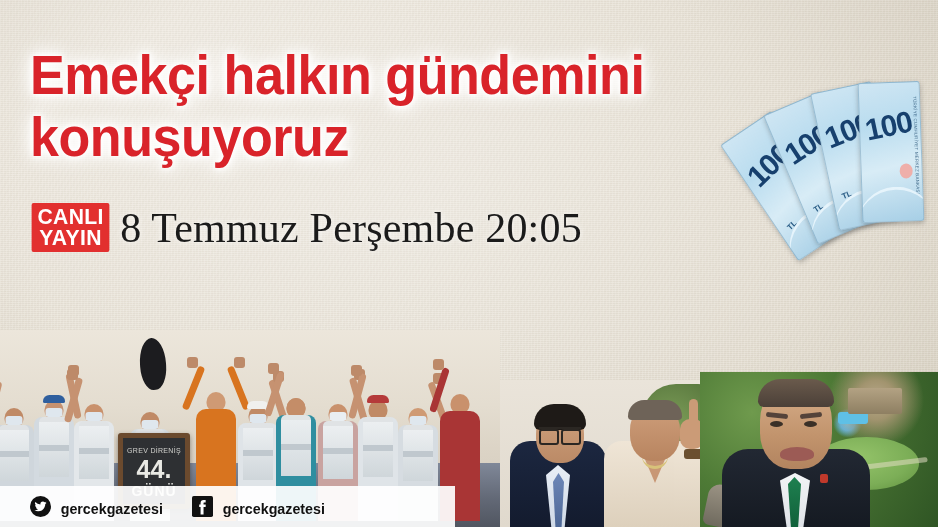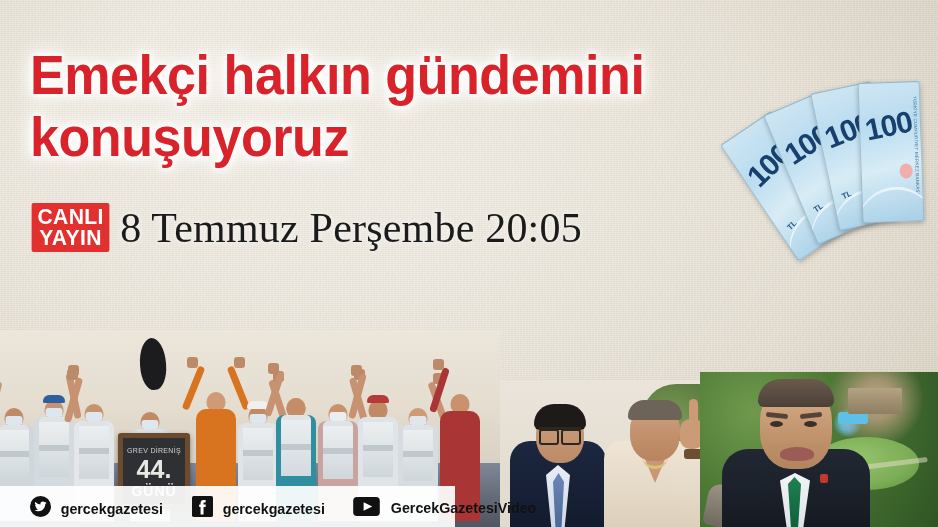--- a/index.html
+++ b/index.html
@@ -606,23 +606,16 @@
     </div>
 
     <div class="s-item">
       <svg class="ic" viewBox="0 0 24 24">
         <rect x="0" y="0" width="24" height="24" rx="2" fill="#111"></rect>
         <path fill="#fff" d="M15.6 12.6h-2.4V21h-3.4v-8.4H8.2V9.8h1.6V8.1c0-2.1 1.1-3.4 3.5-3.4h2.3v2.8h-1.5c-.8 0-.9.3-.9.9v1.4h2.5l-.1 2.8z"></path>
       </svg>
       <span class="handle">gercekgazetesi</span>
     </div>
 
-    <div class="s-item">
-      <svg class="ic" viewBox="0 0 28 20" style="width:27px;height:19px">
-        <rect x="0" y="0" width="28" height="20" rx="4" fill="#111"></rect>
-        <polygon points="11,5.5 20,10 11,14.5" fill="#fff"></polygon>
-      </svg>
-      <span class="handle">GercekGazetesiVideo</span>
-    </div>
 
   </div>
 
 </div>
 
 </body></html>

